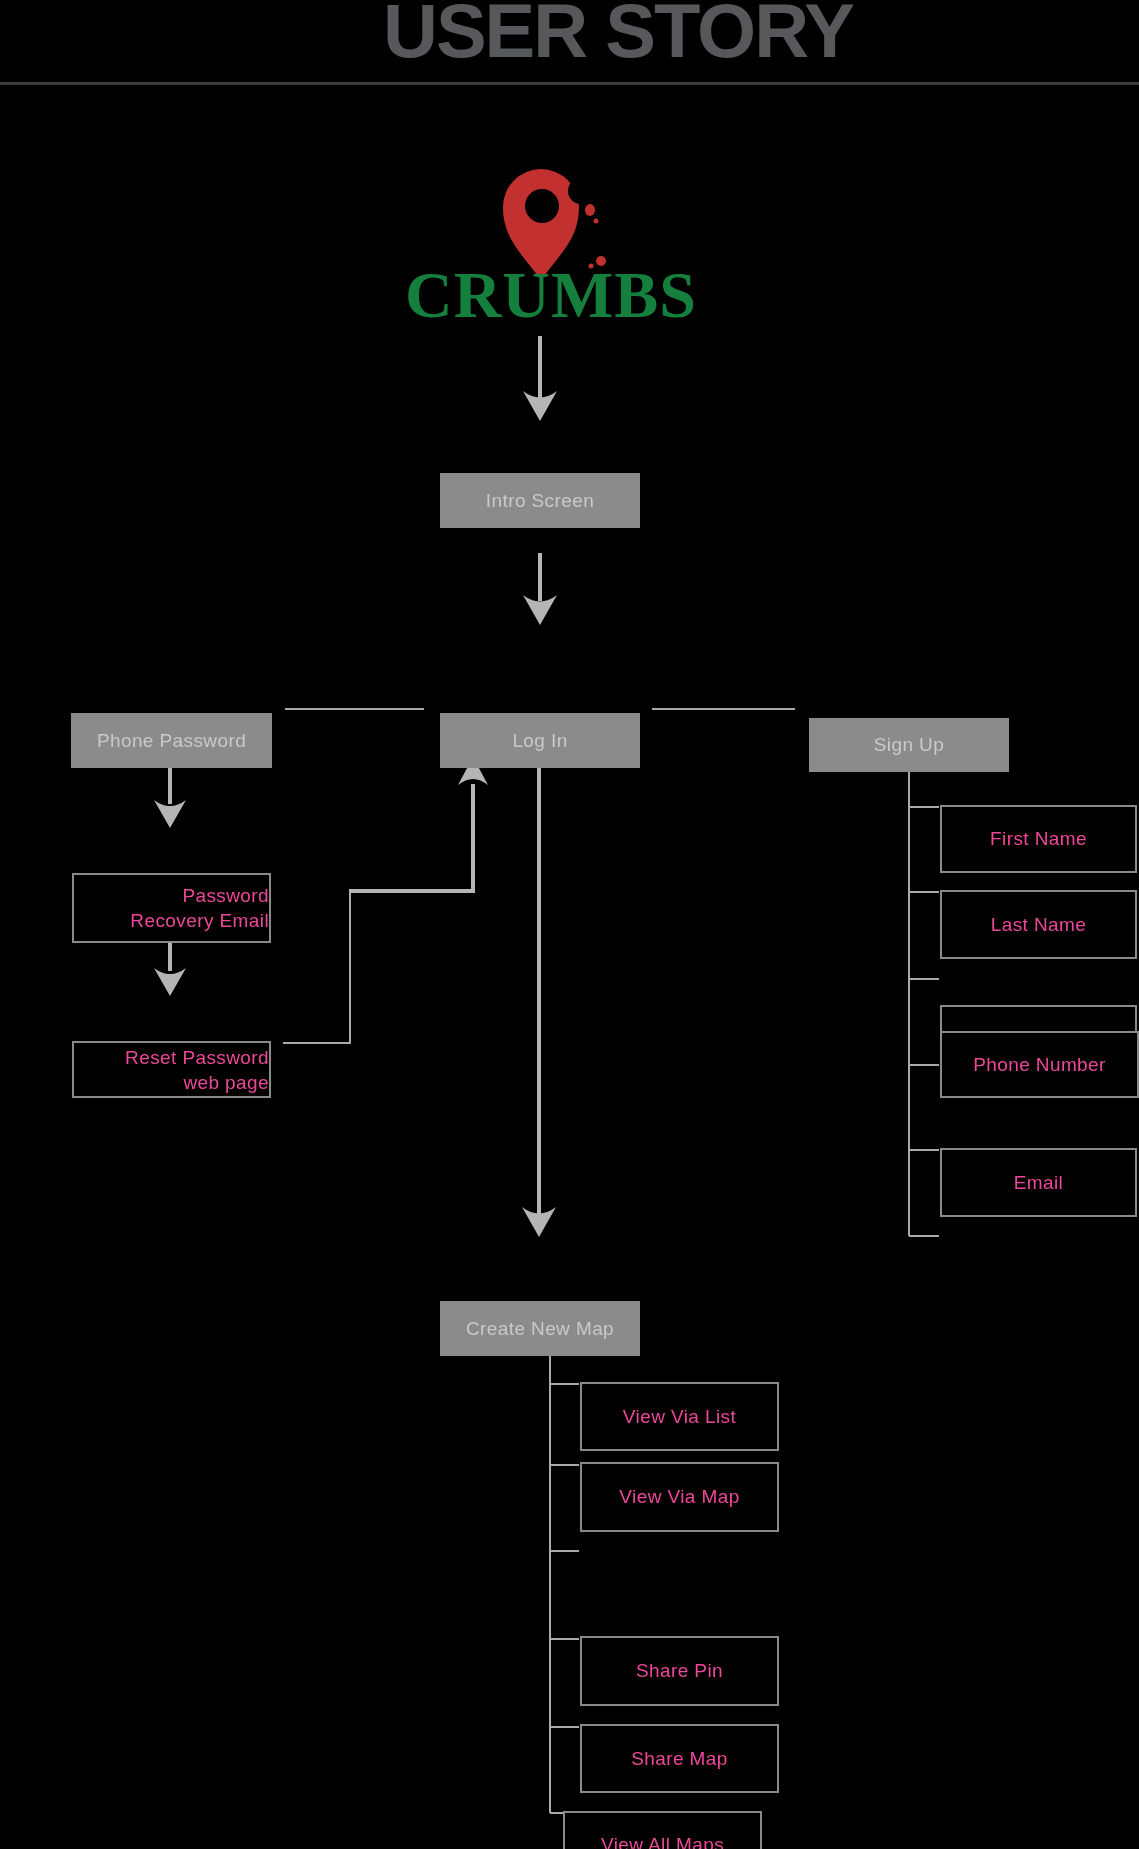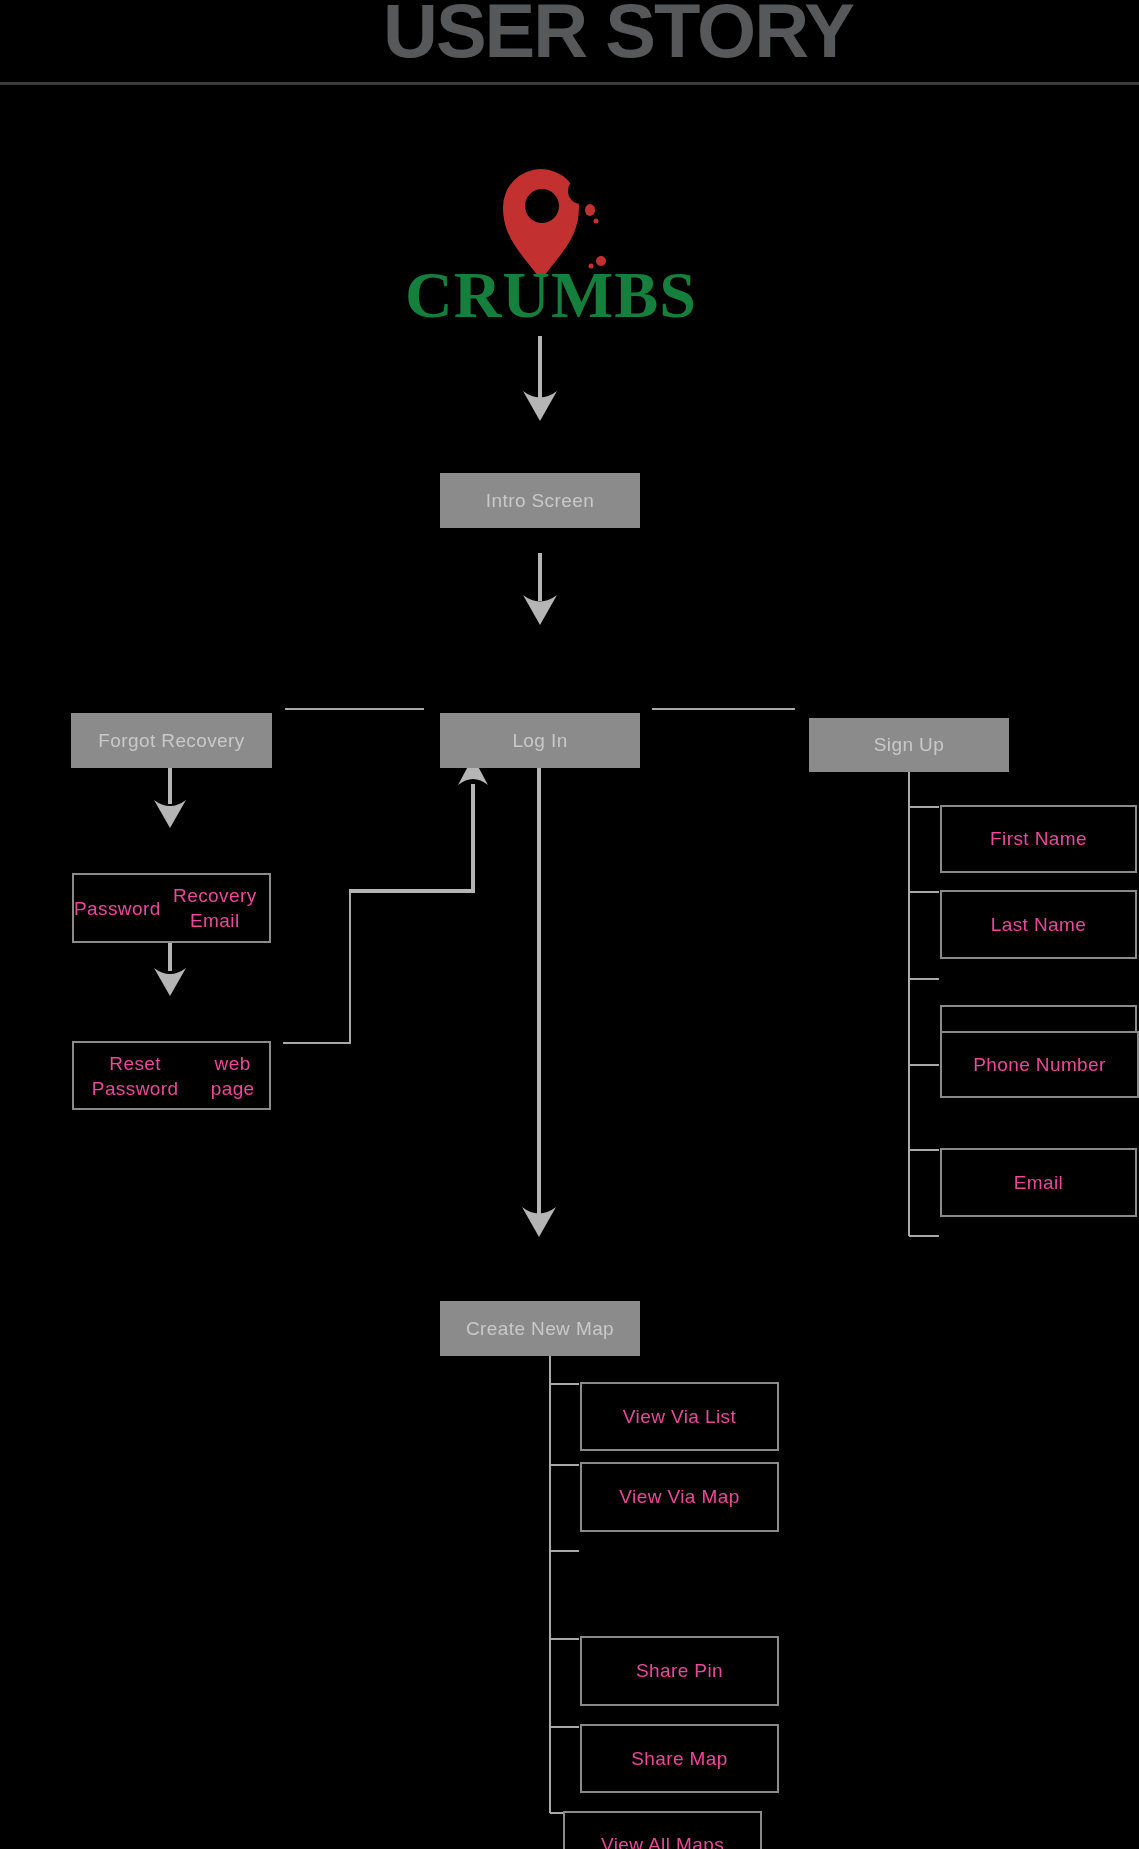--- a/index.html
+++ b/index.html
@@ -9,21 +9,21 @@
          letter-spacing:-2px;color:#57585a;white-space:nowrap;line-height:1;}
   .rule{position:absolute;left:0;right:0;top:82px;height:3px;background:#3c3c3c;}
   .brand{position:absolute;left:551px;top:262px;transform:translateX(-50%);
          font-family:Liberation Serif, serif;
          font-size:66px;font-weight:bold;letter-spacing:1px;color:#15803d;line-height:1;white-space:nowrap;}
   .overlay{position:absolute;left:0;top:0;width:1139px;height:1849px;}
   .node{position:absolute;box-sizing:border-box;display:flex;align-items:center;justify-content:center;
         text-align:center;font-size:19px;letter-spacing:0.4px;margin-top:32px;}
   .filled{background:#8b8b8b;color:#c9c9c9;}
   .outlined{border:2px solid #8a8a8a;background:#000000;color:#ec4899;}
-  .two-line{flex-direction:row;line-height:25px;}
+  .two-line{flex-direction:column;line-height:25px;align-items:flex-end;}
 </style>
 </head>
 <body>
 
 <div class="canvas">
 
   <div class="title">USER STORY</div>
   <div class="rule"></div>
 
   <svg class="overlay" viewBox="0 0 1139 1849" xmlns="http://www.w3.org/2000/svg">
@@ -77,30 +77,30 @@
       <path transform="translate(170,828)" d="M0 0 L-16 -28 Q0 -16 16 -28 Z"></path>
       <path transform="translate(170,996)" d="M0 0 L-16 -28 Q0 -16 16 -28 Z"></path>
       <path transform="translate(473,757)" d="M0 0 L-15 28 Q0 16 15 28 Z"></path>
       <path transform="translate(539,1237)" d="M0 0 L-17 -30 Q0 -17 17 -30 Z"></path>
     </g>
   </svg>
 
   <div class="brand">CRUMBS</div>
 
   <div class="node filled" style="left:440px;top:441px;width:200px;height:55px">Intro Screen</div>
-  <div class="node filled" style="left:71px;top:681px;width:201px;height:55px">Forgot Recovery</div>
+  <div class="node filled" style="left:71px;top:681px;width:201px;height:55px">Phone Password</div>
   <div class="node filled" style="left:440px;top:681px;width:200px;height:55px">Log In</div>
   <div class="node filled" style="left:809px;top:686px;width:200px;height:54px">Sign Up</div>
   <div class="node filled" style="left:440px;top:1269px;width:200px;height:55px">Create New Map</div>
 
   <div class="node outlined two-line" style="left:72px;top:841px;width:199px;height:70px">
     <span>Password</span>
     <span>Recovery Email</span>
   </div>
-  <div class="node outlined two-line" style="left:72px;top:1009px;width:199px;height:69px">
+  <div class="node outlined two-line" style="left:72px;top:1009px;width:199px;height:57px">
     <span>Reset Password</span>
     <span>web page</span>
   </div>
 
   <div class="node outlined" style="left:940px;top:773px;width:197px;height:68px">First Name</div>
   <div class="node outlined" style="left:940px;top:858px;width:197px;height:69px">Last Name</div>
   <div class="node outlined" style="left:940px;top:973px;width:197px;height:78px">Gender</div>
   <div class="node outlined" style="left:940px;top:999px;width:199px;height:67px">Phone Number</div>
   <div class="node outlined" style="left:940px;top:1116px;width:197px;height:69px">Email</div>
 

